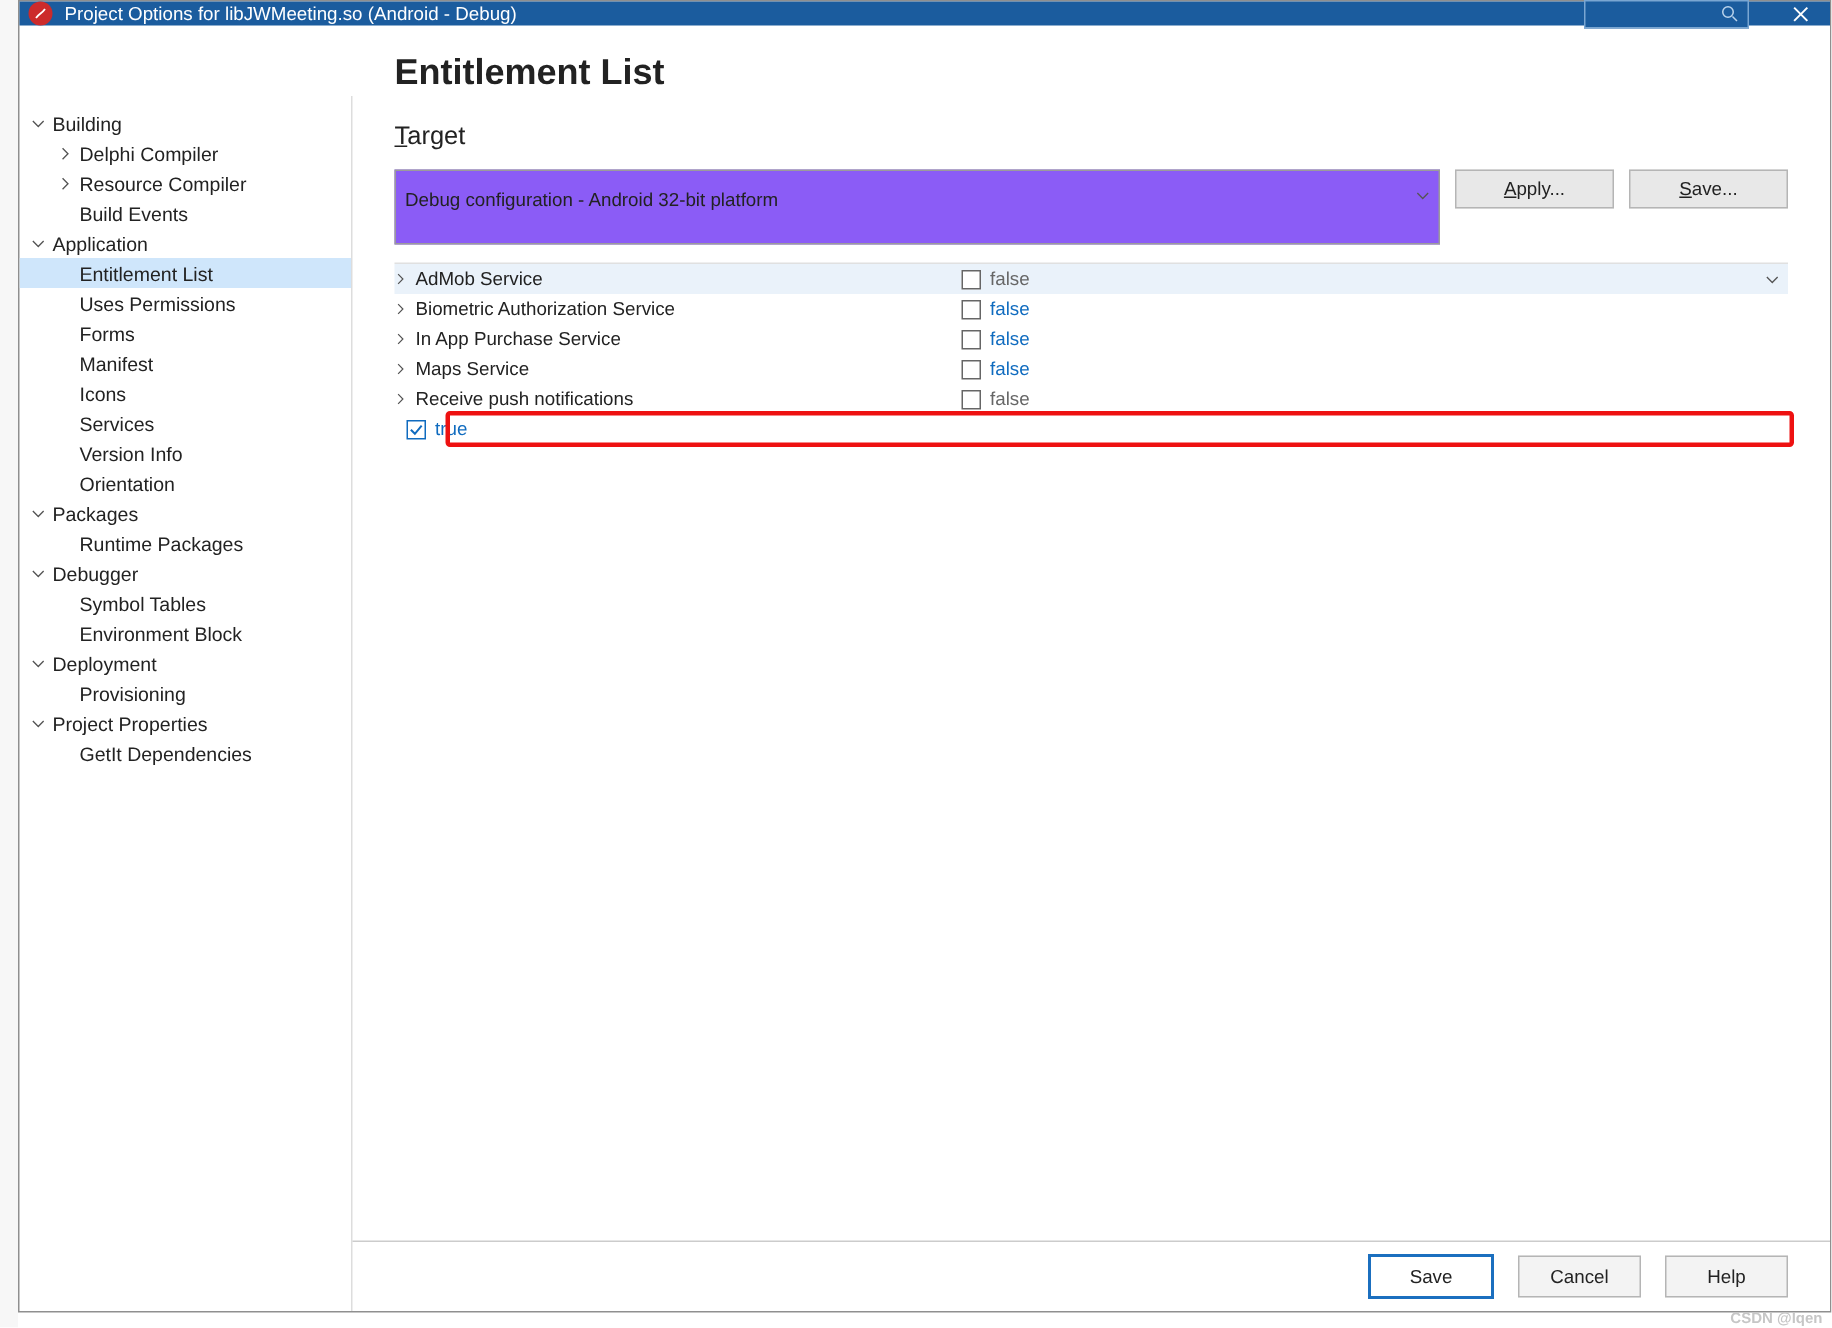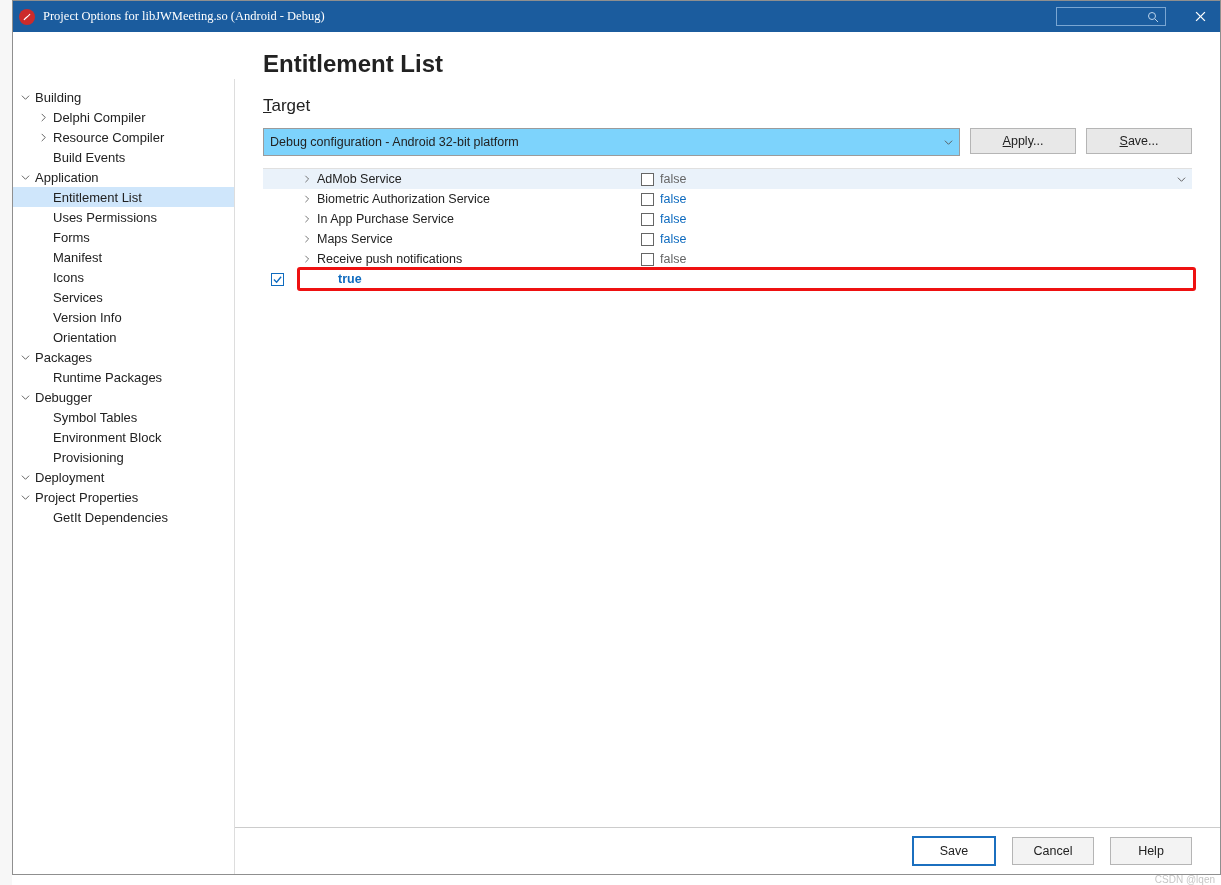--- a/index.html
+++ b/index.html
@@ -1,58 +1,58 @@
 <!DOCTYPE html>
 <html><head>
 <meta charset="utf-8">
 <style>
   html,body{margin:0;padding:0;font-family:"Segoe UI",Tahoma,sans-serif;font-size:13px;color:#222;background:#fff;}
   .win{width:1221px;height:885px;position:relative;box-sizing:border-box;}
   .gutter{position:absolute;left:0;top:0;width:12px;height:100%;background:#f7f7f7;}
   .dialog{position:absolute;left:12px;top:0;right:0;bottom:10px;border:1px solid #8f8f8f;background:#fff;box-sizing:border-box;display:flex;flex-direction:column;}
-  .titlebar{height:31px;background:#1b5c9e;color:#fff;display:flex;align-items:center;padding-left:6px;position:relative;font-family:Liberation Serif, serif;}
+  .titlebar{height:16px;background:#1b5c9e;color:#fff;display:flex;align-items:center;padding-left:6px;position:relative;}
   .tb-icon{width:16px;height:16px;border-radius:50%;background:#cc2b2b;margin-right:8px;display:flex;align-items:center;justify-content:center;font-size:11px;color:#fff;font-weight:bold;}
   .tb-title{font-size:12.5px;}
   .tb-right{position:absolute;right:0;top:0;height:100%;display:flex;align-items:center;}
   .tb-search{width:110px;height:19px;border:1px solid #7aa6d2;background:#1b5c9e;margin-right:14px;display:flex;align-items:center;justify-content:flex-end;padding-right:6px;box-sizing:border-box;}
   .tb-close{width:40px;height:100%;display:flex;align-items:center;justify-content:center;}
   .body{flex:1;display:flex;min-height:0;}
   .sidebar{width:222px;border-right:1px solid #ddd;padding:8px 0;overflow:auto;box-sizing:border-box;margin-top:47px;}
   .tree-row{display:flex;align-items:center;height:20px;padding-left:22px;cursor:default;}
   .tree-row.lvl1{padding-left:40px;}
   .tree-row.header .chev{margin-right:4px;}
   .tree-row.sel{background:#cfe6fb;}
   .chev{width:12px;height:12px;display:inline-flex;align-items:center;justify-content:center;margin-left:-16px;margin-right:4px;}
   .main{flex:1;display:flex;flex-direction:column;min-width:0;}
   .content{flex:1;padding:18px 28px 10px 28px;overflow:auto;}
   h1{font-size:24px;font-weight:600;color:#222;margin:0 0 18px 0;}
   .target-label{font-size:17px;margin-bottom:12px;}
   .ul{text-decoration:underline;}
   .target-row{display:flex;gap:10px;margin-bottom:12px;}
-  .target-select{flex:1;height:24px;border:1px solid #9b9b9b;display:flex;align-items:center;justify-content:space-between;padding:1px 6px;font-size:12.5px;background:#7dd3fc;}
+  .target-select{flex:1;height:24px;border:1px solid #9b9b9b;display:flex;justify-content:space-between;padding:12px 6px;font-size:12.5px;background:#8b5cf6;}
   .btn{height:24px;min-width:84px;border:1px solid #b5b5b5;background:#e8e8e8;font-size:12.5px;display:flex;align-items:center;justify-content:center;padding:0 10px;}
   .grid{border-top:1px solid #e0e0e0;}
   .grow{display:flex;align-items:center;height:20px;font-size:12.5px;}
   .grow.sel{background:#eaf2fa;}
-  .gcell-name{flex:0 0 370px;display:flex;align-items:center;padding-left:40px;color:#222;box-sizing:border-box;}
+  .gcell-name{flex:0 0 370px;display:flex;align-items:center;color:#222;box-sizing:border-box;}
   .gcell-name .rchev{margin-right:6px;}
   .gcell-val{flex:1;display:flex;align-items:center;padding-left:8px;color:#666;min-width:0;}
   .gcell-val.link{color:#0f6bbf;}
-  .gcell-val.bold{font-weight:bold;gap:48px;}
+  .gcell-val.bold{font-weight:normal;}
   .cb{width:13px;height:13px;border:1px solid #666;margin-right:6px;box-sizing:border-box;display:inline-flex;align-items:center;justify-content:center;background:#fff;}
   .cb.checked{border-color:#0f6bbf;color:#0f6bbf;}
   .cb.checked svg{display:block;}
   .cb svg{display:none;}
   .drop-ind{margin-left:auto;padding-right:6px;color:#555;}
   .hl{position:relative;}
   .hl::after{content:"";position:absolute;left:34px;right:-4px;top:-2px;bottom:-2px;border:3px solid #e11;border-radius:3px;pointer-events:none;}
   .bottombar{height:46px;border-top:1px solid #ccc;display:flex;align-items:center;justify-content:flex-end;gap:16px;padding-right:28px;}
   .bbtn{height:26px;width:80px;border:1px solid #b5b5b5;background:#f3f3f3;display:flex;align-items:center;justify-content:center;font-size:12.5px;}
   .bbtn.primary{border:2px solid #1b6fbf;background:#fff;margin-left:46px;}
-  .watermark{position:absolute;right:6px;bottom:0;font-size:10px;color:#c6c6c6;}
+  .watermark{position:absolute;right:6px;bottom:0;font-size:10px;color:#c6c6c6;font-weight:bold;}
   svg{display:block;}
 </style>
 </head>
 <body>
 
 <div class="win">
   <div class="gutter"></div>
   <div class="dialog">
 
     <div class="titlebar">
@@ -162,31 +162,31 @@
             </span>
           <span>Debugger</span>
         </div>
         <div class="tree-row lvl1">
             <span>Symbol Tables</span>
           </div>
         <div class="tree-row lvl1">
             <span>Environment Block</span>
           </div>
 
+        <div class="tree-row header">
+          <span class="chev">
+              <svg width="9" height="9" viewBox="0 0 10 10">
+                <path d="M1 3 L5 7 L9 3" stroke="#555" fill="none"></path>
+              </svg>
+            </span>
+          <span>Deployment</span>
+        </div>
         <div class="tree-row lvl1">
             <span>Provisioning</span>
           </div>
-        <div class="tree-row header">
-          <span class="chev">
-              <svg width="9" height="9" viewBox="0 0 10 10">
-                <path d="M1 3 L5 7 L9 3" stroke="#555" fill="none"></path>
-              </svg>
-            </span>
-          <span>Deployment</span>
-        </div>
 
         <div class="tree-row header">
           <span class="chev">
               <svg width="9" height="9" viewBox="0 0 10 10">
                 <path d="M1 3 L5 7 L9 3" stroke="#555" fill="none"></path>
               </svg>
             </span>
           <span>Project Properties</span>
         </div>
         <div class="tree-row lvl1">

